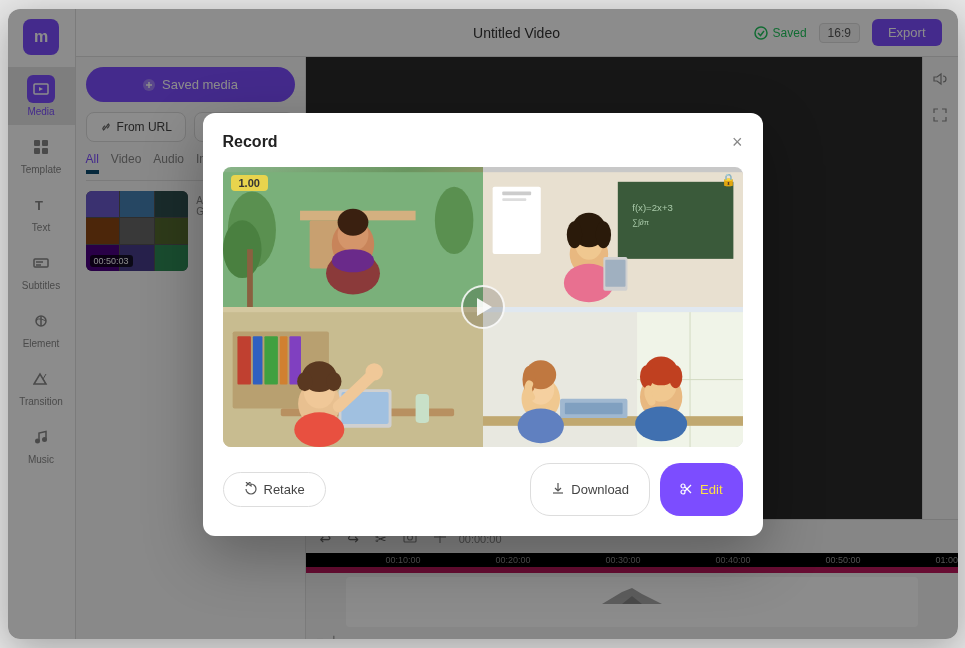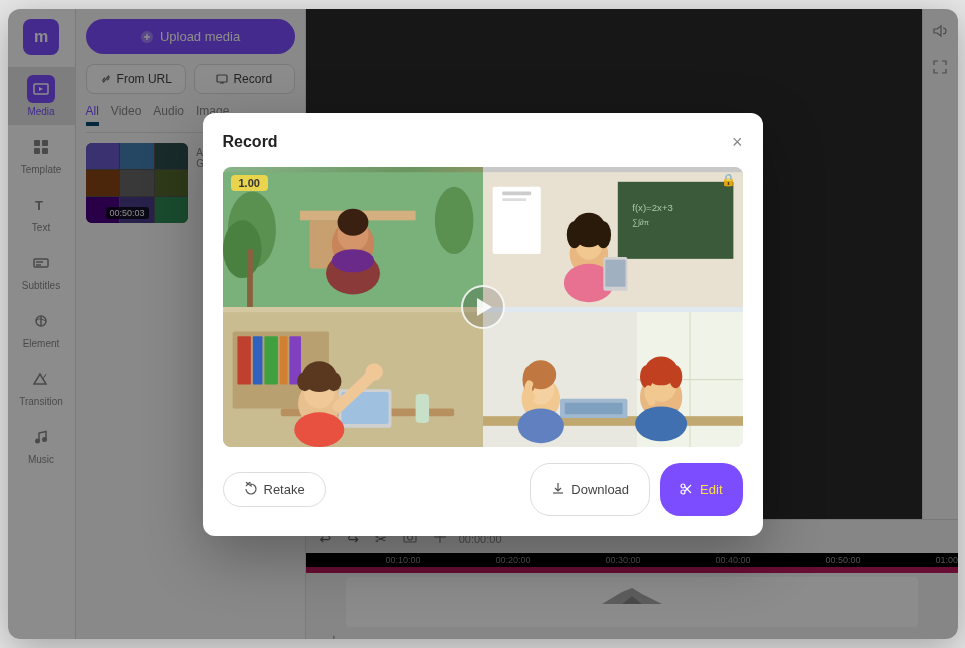--- a/index.html
+++ b/index.html
@@ -243,21 +243,20 @@
 
     .time-badge {
       position: absolute;
       bottom: 4px;
       left: 4px;
       background: rgba(0,0,0,0.7);
       color: white;
       font-size: 9px;
       padding: 1px 4px;
       border-radius: 3px;
-      margin-left: 16px;
     }
 
     .media-file-name {
       font-size: 10px;
       color: #888;
       margin-top: 4px;
     }
 
     
     .preview-area {
@@ -560,31 +559,46 @@
           <circle cx="4.5" cy="12" r="2.5" fill="currentColor"></circle>
           <circle cx="11.5" cy="10.5" r="2.5" fill="currentColor"></circle>
         </svg>
       </div>
       <span>Music</span>
     </div>
   </div>
 
   <div class="main-area">
 
+    <div class="header-bar">
+      <div style="flex:1"></div>
+      <span class="header-title">Untitled Video</span>
+      <div class="header-right" style="flex:1; justify-content:flex-end; display:flex; align-items:center; gap:12px;">
+        <div class="saved-badge">
+          <svg width="14" height="14" viewBox="0 0 14 14">
+            <circle cx="7" cy="7" r="6" fill="none" stroke="#22c55e" stroke-width="1.5"></circle>
+            <path d="M4 7l2.5 2.5L10 5" stroke="#22c55e" stroke-width="1.5" fill="none"></path>
+          </svg>
+          <span>Saved</span>
+        </div>
+        <span class="aspect-ratio-badge">16:9</span>
+        <button class="export-btn">Export</button>
+      </div>
+    </div>
 
     <div style="display:flex; flex:1; overflow:hidden; min-height:0;">
 
       <div class="left-panel">
         <button class="upload-btn">
           <svg width="14" height="14" viewBox="0 0 14 14">
             <circle cx="7" cy="7" r="6" fill="rgba(255,255,255,0.3)"></circle>
             <line x1="7" y1="4" x2="7" y2="10" stroke="white" stroke-width="1.5"></line>
             <line x1="4" y1="7" x2="10" y2="7" stroke="white" stroke-width="1.5"></line>
           </svg>
-          <span>Upload media</span>
+          <span>Saved media</span>
         </button>
 
         <div class="secondary-btns">
           <button class="secondary-btn">
             <svg width="12" height="12" viewBox="0 0 12 12">
               <path d="M5 7.5l-1.5 1.5a2 2 0 010-2.828L5 4.672" stroke="#666" stroke-width="1.2" fill="none"></path>
               <path d="M7 4.5l1.5-1.5a2 2 0 010 2.828L7 7.328" stroke="#666" stroke-width="1.2" fill="none"></path>
               <line x1="4.5" y1="7.5" x2="7.5" y2="4.5" stroke="#666" stroke-width="1.2"></line>
             </svg>
             <span>From URL</span>

